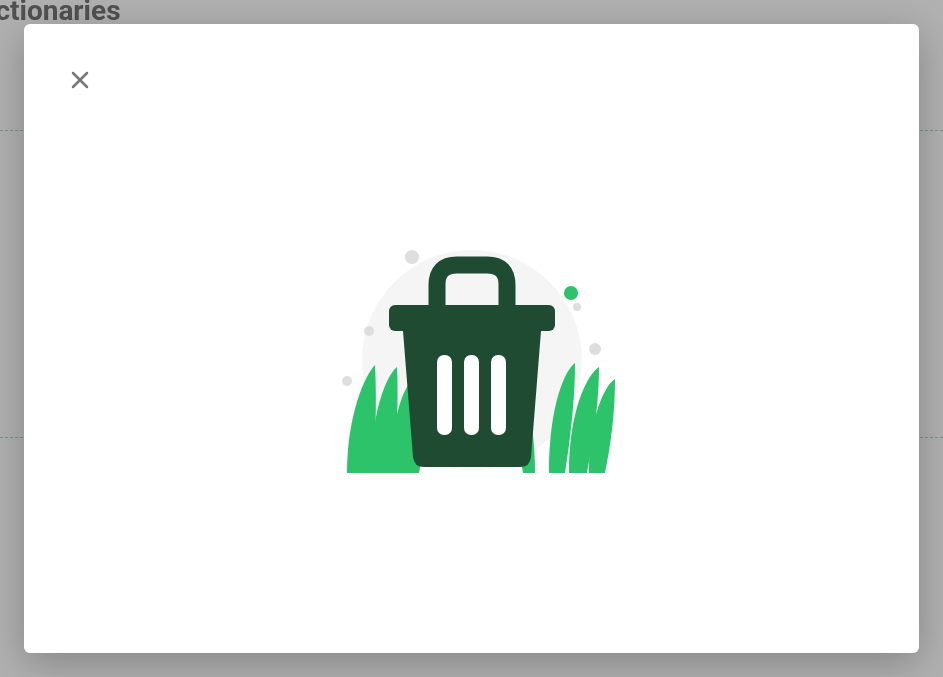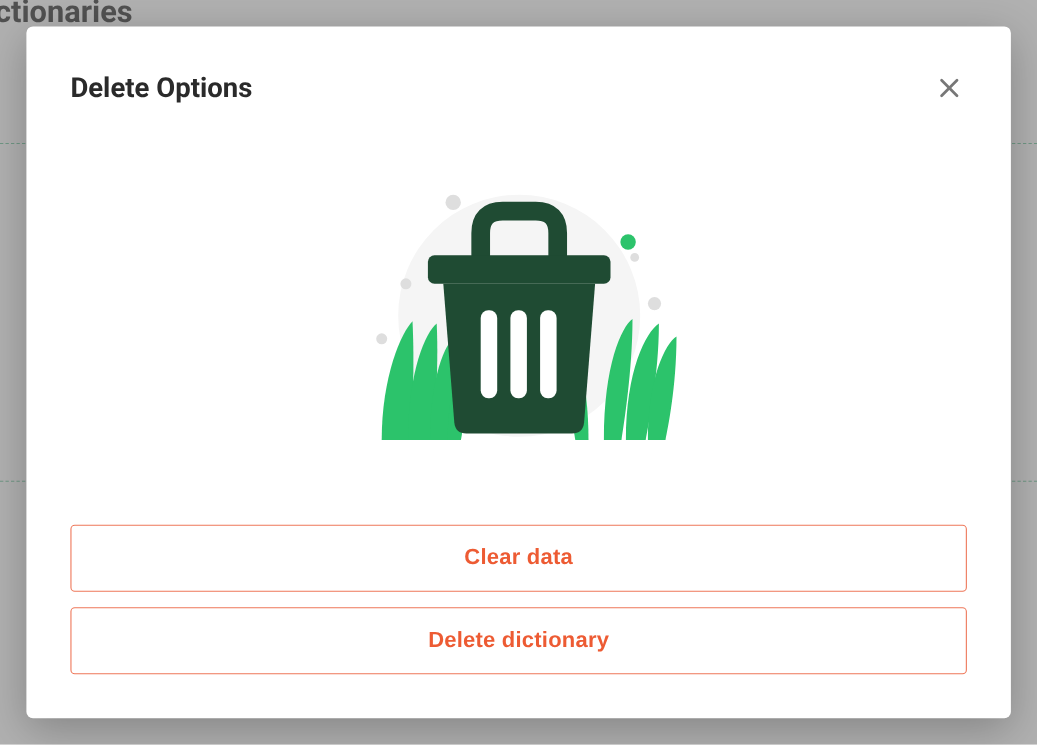--- a/index.html
+++ b/index.html
@@ -100,21 +100,20 @@
 <body>
 
 <div class="page-heading">ictionaries</div>
 <div class="dashed-line a"></div>
 <div class="dashed-line b"></div>
 
 <div class="backdrop"></div>
 
 <div class="modal">
   <div class="modal-header">
-    <h2 class="modal-title">Delete Options</h2>
     <button class="close-btn">
       <svg viewBox="0 0 24 24" fill="none" stroke="currentColor" stroke-width="2.5" stroke-linecap="round">
         <line x1="5" y1="5" x2="19" y2="19"></line>
         <line x1="19" y1="5" x2="5" y2="19"></line>
       </svg>
     </button>
   </div>
 
   <div class="illustration-wrap">
     <svg viewBox="0 0 310 250">
@@ -147,17 +146,13 @@
       <rect x="72" y="70" width="166" height="26" rx="6" fill="#1f4b33"></rect>
 
       <path d="M86 96 L224 96 L214 222 Q213 232 203 232 L107 232 Q97 232 96 222 Z" fill="#1f4b33"></path>
 
       <rect x="120" y="120" width="15" height="80" rx="7" fill="#ffffff"></rect>
       <rect x="147" y="120" width="15" height="80" rx="7" fill="#ffffff"></rect>
       <rect x="174" y="120" width="15" height="80" rx="7" fill="#ffffff"></rect>
     </svg>
   </div>
 
-  <div class="button-stack">
-    <button class="danger-btn">Clear data</button>
-    <button class="danger-btn">Delete dictionary</button>
-  </div>
 </div>
 
 </body></html>

